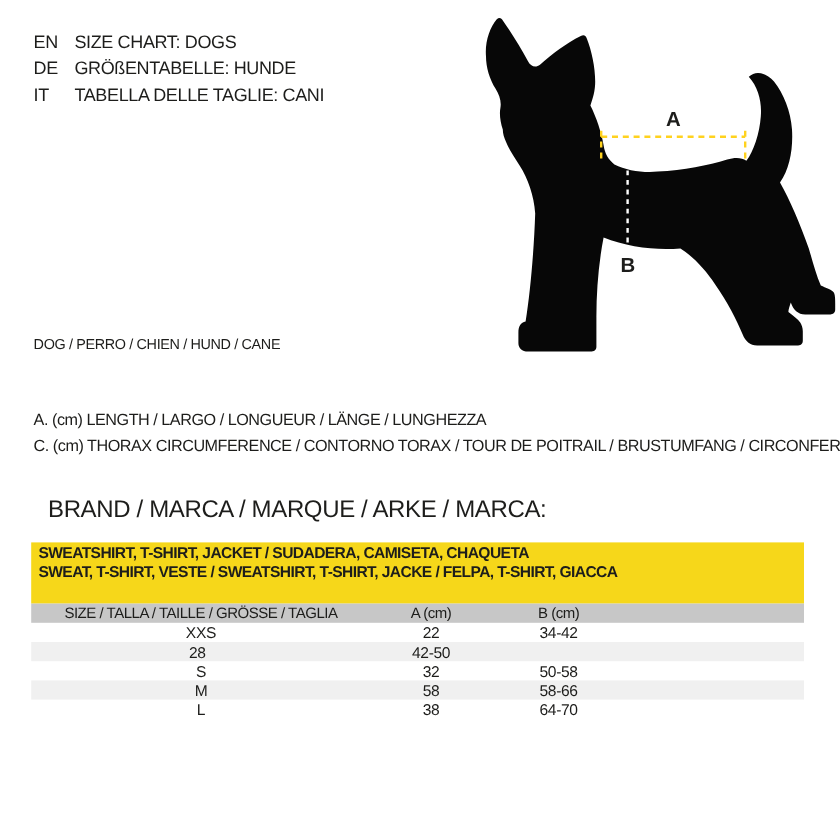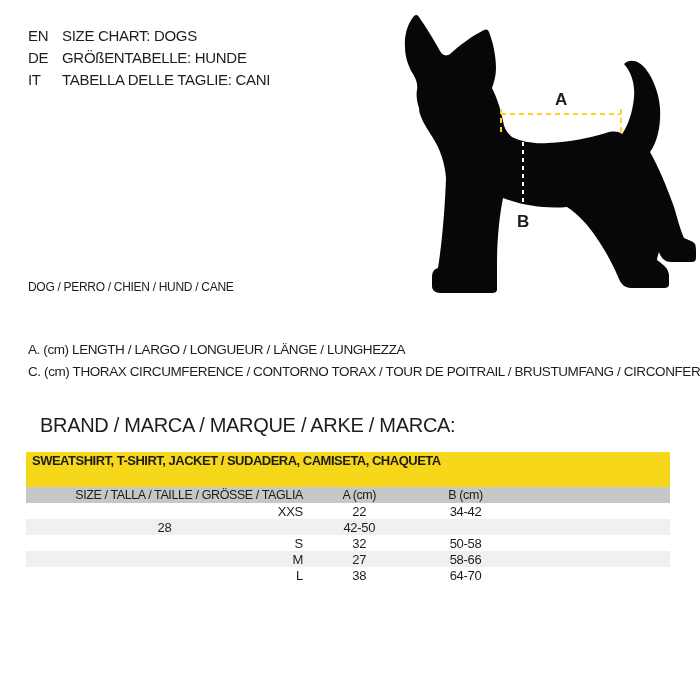--- a/index.html
+++ b/index.html
@@ -23,21 +23,21 @@
   .measure-label{font-family:"Liberation Sans","DejaVu Sans",sans-serif;font-weight:bold;font-size:17px;fill:var(--ink,#1d1d1b);text-anchor:middle;}
   
   .animal-line{position:absolute;left:28px;top:280px;font-size:12px;white-space:nowrap;}
   .measures{position:absolute;left:28px;top:339px;font-size:13.5px;line-height:21.5px;letter-spacing:-0.4px;white-space:nowrap;}
   .brand-line{position:absolute;left:28px;top:414px;font-size:20px;white-space:nowrap;margin-left:12px;}
   
   .size-table{position:absolute;left:26px;top:452px;width:644px;}
   .tbl-yellow{background:var(--accent-yellow,#f6d71a);padding:1px 0 18px 6px;}
   .tbl-yellow div{font-weight:bold;font-size:13px;line-height:16px;letter-spacing:-0.5px;white-space:nowrap;}
   .tbl-row{display:grid;grid-template-columns:43% 17.5% 15.5% 24%;align-items:center;height:16px;font-size:13px;}
-  .tbl-row .c1{padding-left:6px;text-align:right;white-space:nowrap;}
+  .tbl-row .c1{padding-left:6px;text-align:center;white-space:nowrap;}
   .tbl-row .c2,.tbl-row .c3{text-align:center;}
   .tbl-gray{background:var(--subheader-gray,#c7c7c7);font-size:12.5px;letter-spacing:-0.4px;}
   .tbl-row.alt{background:var(--alt-row,#f0f0f0);}
 </style>
 </head>
 <body>
 
 <div class="page">
 
   <div class="lang-list">
@@ -122,20 +122,21 @@
   <div class="measures">
     <div>A. (cm) LENGTH / LARGO / LONGUEUR / LÄNGE / LUNGHEZZA</div>
     <div>C. (cm) THORAX CIRCUMFERENCE / CONTORNO TORAX / TOUR DE POITRAIL / BRUSTUMFANG / CIRCONFERENZA TORACE</div>
   </div>
 
   <div class="brand-line">BRAND / MARCA / MARQUE / ARKE / MARCA:</div>
 
   <div class="size-table">
     <div class="tbl-yellow">
       <div>SWEATSHIRT, T-SHIRT, JACKET / SUDADERA, CAMISETA, CHAQUETA</div>
+      <div>SWEAT, T-SHIRT, VESTE / SWEATSHIRT, T-SHIRT, JACKE / FELPA, T-SHIRT, GIACCA</div>
     </div>
     <div class="tbl-row tbl-gray">
       <span class="c1">SIZE / TALLA / TAILLE / GRÖSSE / TAGLIA</span>
       <span class="c2">A (cm)</span>
       <span class="c3">B (cm)</span>
       <span class="c4"></span>
     </div>
     <div class="tbl-row">
       <span class="c1">XXS</span>
       <span class="c2">22</span>
@@ -148,21 +149,21 @@
       <span class="c4"></span>
     </div>
     <div class="tbl-row">
       <span class="c1">S</span>
       <span class="c2">32</span>
       <span class="c3">50-58</span>
       <span class="c4"></span>
     </div>
     <div class="tbl-row alt">
       <span class="c1">M</span>
-      <span class="c2">27</span>
+      <span class="c2">58</span>
       <span class="c3">58-66</span>
       <span class="c4"></span>
     </div>
     <div class="tbl-row">
       <span class="c1">L</span>
       <span class="c2">38</span>
       <span class="c3">64-70</span>
       <span class="c4"></span>
     </div>
   </div>

